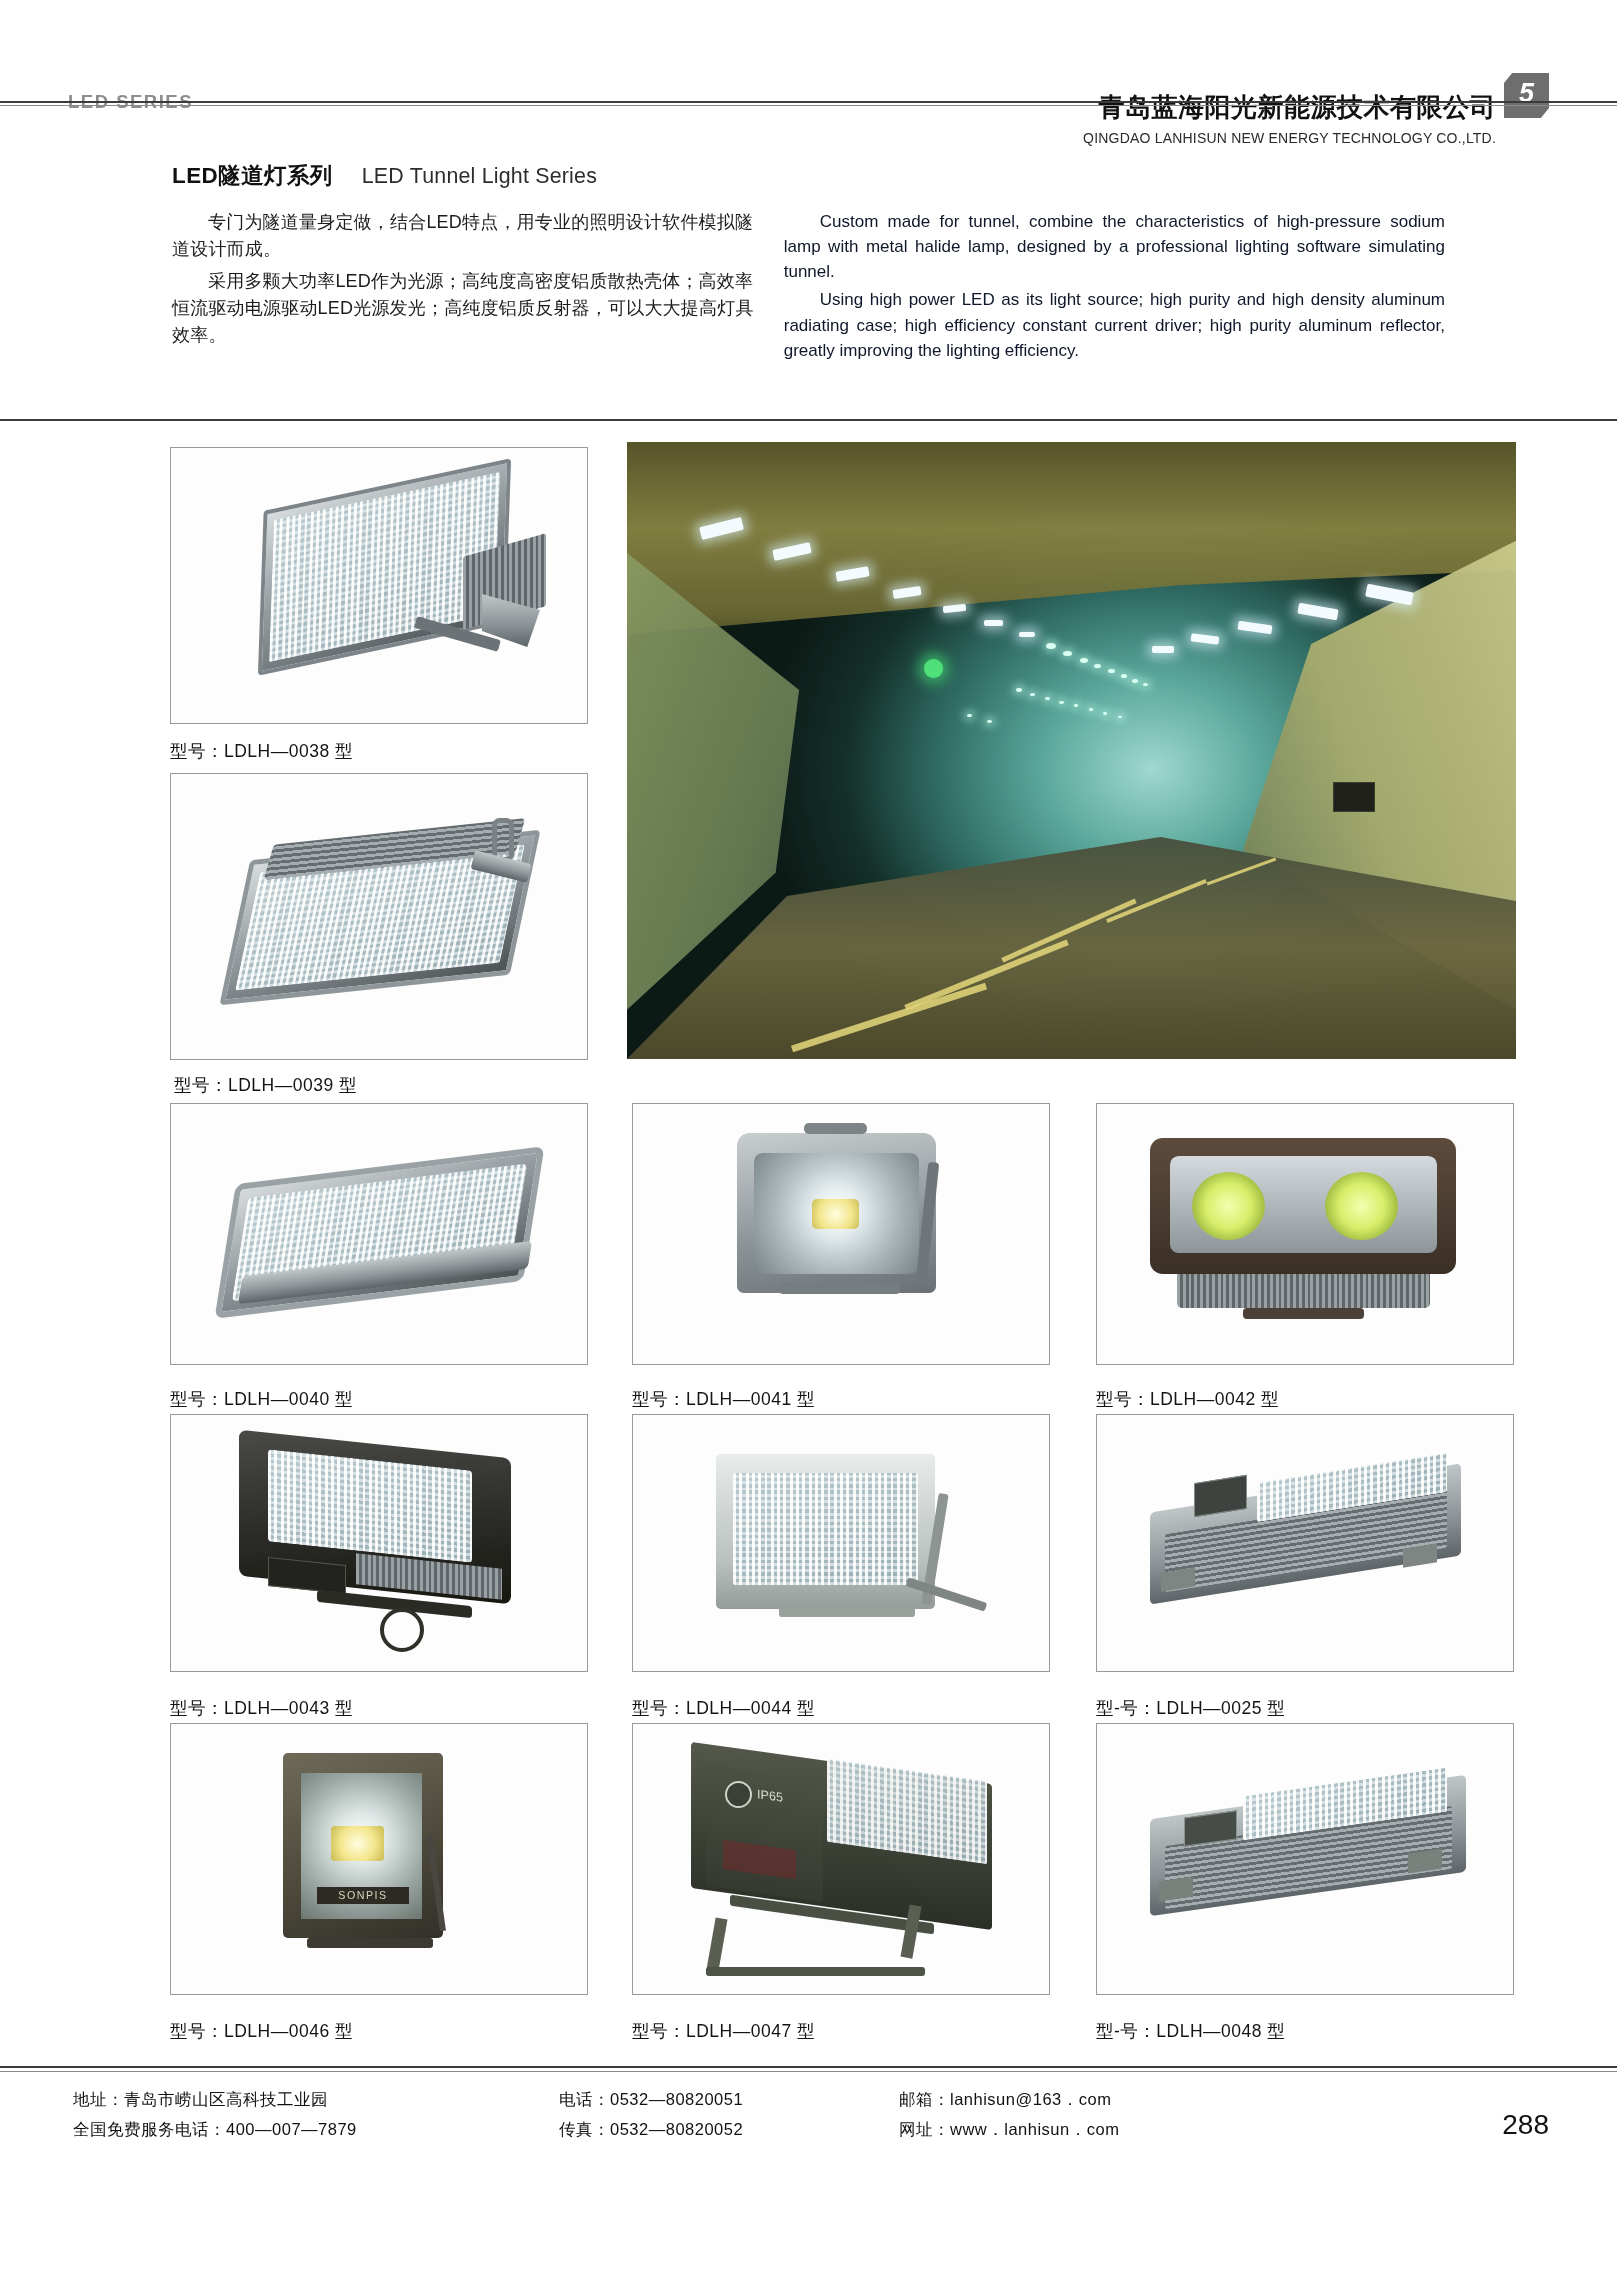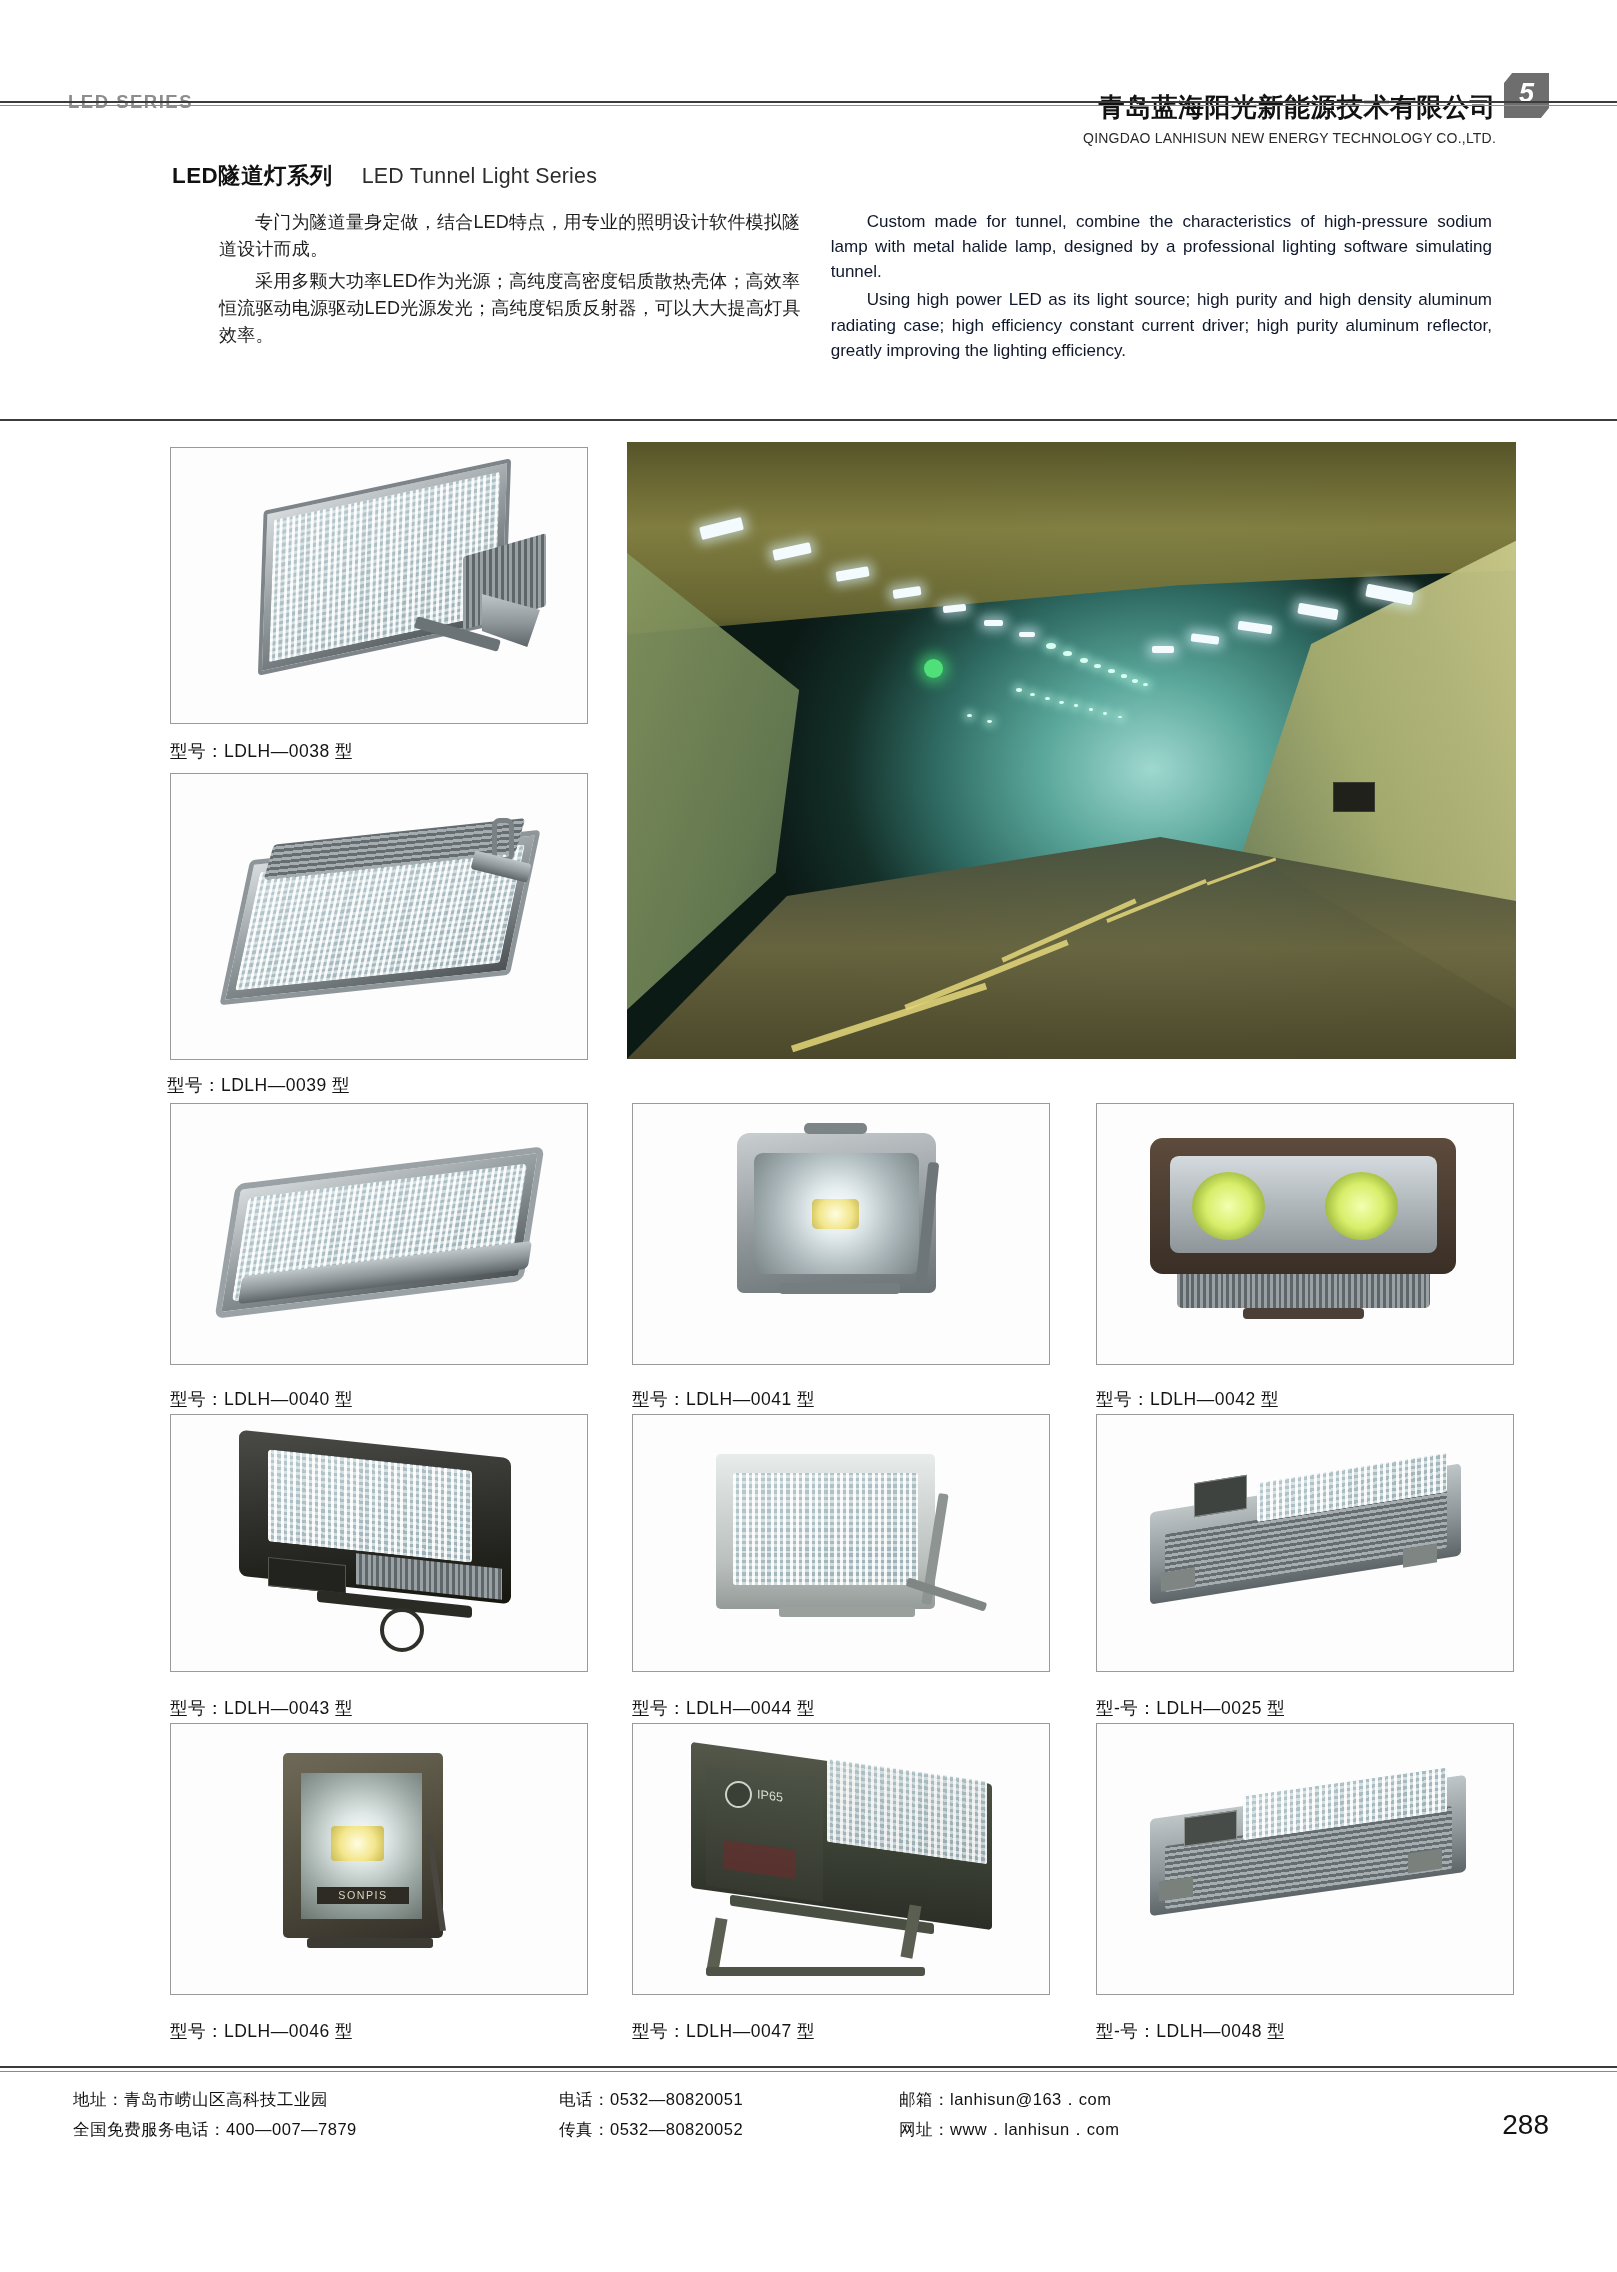--- a/index.html
+++ b/index.html
@@ -98,21 +98,20 @@
   }
 
   
   .intro {
     position: absolute;
     top: 209px;
     left: 172px;
     width: 1273px;
     display: flex;
     gap: 30px;
-    margin-left: 47px;
   }
   .col-cn { width: 607px; }
   .col-en { width: 690px; }
   .col-cn p {
     margin: 0 0 3.9px 0;
     font-size: 18px;
     line-height: 1.52;
     text-indent: 36px;
     color: #1c1c1c;
     letter-spacing: 0.2px;
@@ -334,21 +333,21 @@
 
   <div class="frame" style="left:170px; top:773px; width:418px; height:287px;">
     <div class="lamp" style="left:63px; top:73px; width:292px; height:141px; transform: rotate(-6deg) skewX(-18deg);">
       <div class="metal-a" style="position:absolute; inset:0; border-radius:4.9px; border:5.8px solid #8e969a;"></div>
       <div class="led-panel" style="position:absolute; left:12.6px; top:12.6px; right:12.6px; bottom:12.6px; border-radius:2.9px;"></div>
     </div>
     <div class="fins-h" style="position:absolute; left:97px; top:58px; width:253px; height:34px; transform:rotate(-6deg) skewX(-22deg); border-radius:3.9px;"></div>
     <div style="position:absolute; left:321px; top:44px; width:22.4px; height:44px; border:5.8px solid #7b8286; border-radius:7.8px; background:transparent;"></div>
     <div class="metal-b" style="position:absolute; left:301px; top:83px; width:58px; height:19.4px; transform:rotate(14deg); border-radius:2.9px;"></div>
   </div>
-  <div class="caption" style="left:167px; top:1073px;">型号：LDLH—0039 型</div>
+  <div class="caption" style="left:174px; top:1073px;">型号：LDLH—0039 型</div>
 
   <div class="frame" style="left:170px; top:1103px; width:418px; height:262px;">
     <div class="lamp" style="left:53px; top:63px; width:311px; height:131px; transform: rotate(-7deg) skewX(-16deg);">
       <div class="metal-a" style="position:absolute; inset:0; border-radius:8.7px; border:6.8px solid #9aa2a6;"></div>
       <div class="led-panel" style="position:absolute; left:14.6px; top:14.6px; right:14.6px; bottom:14.6px; border-radius:4.9px;"></div>
     </div>
     <div class="metal-b" style="position:absolute; left:68px; top:155px; width:292px; height:27px; transform:rotate(-7deg) skewX(-16deg); border-radius:4.9px;"></div>
   </div>
   <div class="caption" style="left:170px; top:1387px;text-align:right;">型号：LDLH—0040 型</div>
 

